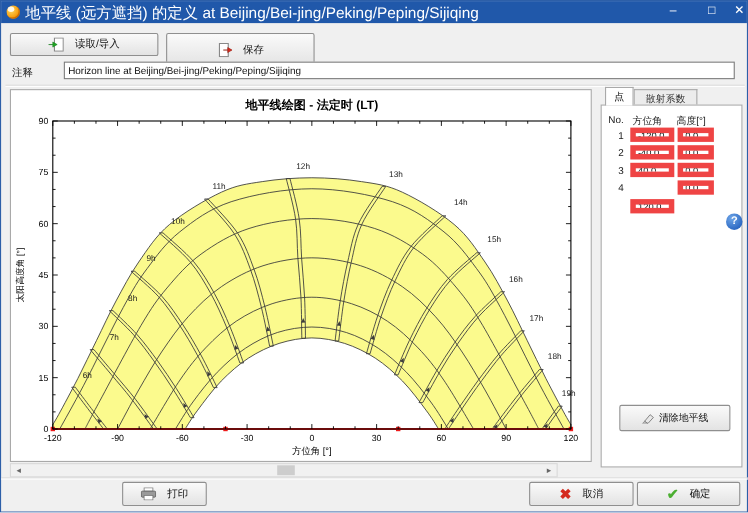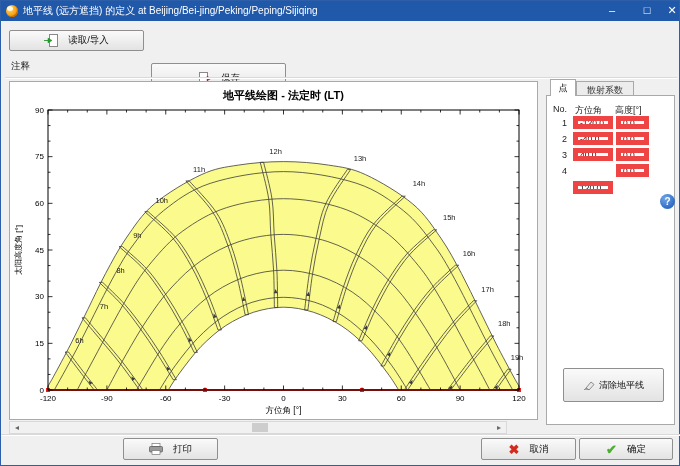--- a/index.html
+++ b/index.html
@@ -4,21 +4,21 @@
 <style>
   html,body{margin:0;padding:0;}
   body{width:680px;height:466px;position:relative;background:#f0f0f0;
        font-family:"Liberation Sans","DejaVu Sans",sans-serif;overflow:hidden;}
   .window{position:absolute;inset:0;border:1px solid #2d5fa8;box-sizing:border-box;background:#f0f0f0;}
   
   .titlebar{position:absolute;left:0;top:0;width:100%;height:20px;background:#2058aa;display:flex;align-items:center;}
   .sun-icon{position:absolute;left:5px;top:4px;width:12px;height:12px;border-radius:50%;
             background:radial-gradient(circle at 35% 35%,#ffd95e,#f59300 70%);box-shadow:inset -1px -1px 0 #c96a00;}
   .sun-icon:after{content:"";position:absolute;left:1px;top:1px;width:6px;height:5px;border-radius:50%;background:rgba(255,255,255,.85);}
-  .title-text{position:absolute;left:22px;top:0;line-height:20px;color:#fff;font-size:10px;white-space:nowrap;}
+  .title-text{position:absolute;left:22px;top:0;line-height:20px;color:#fff;font-size:14px;white-space:nowrap;}
   .win-btn{position:absolute;top:0;width:30px;height:20px;color:#fff;text-align:center;line-height:19px;font-size:11px;}
   
   .btn{position:absolute;display:flex;align-items:center;justify-content:center;gap:10px;
        background:linear-gradient(#fafafa,#e3e3e3);border:1px solid #8f8f8f;border-radius:2px;
        font-size:9.5px;color:#111;box-sizing:border-box;cursor:default;}
   .btn svg{flex:0 0 auto;}
   
   .comment-label{position:absolute;left:10px;top:59px;font-size:9.5px;color:#222;}
   .comment-input{position:absolute;left:57px;top:55px;width:610px;height:16px;border:1px solid #7a7a7a;
        background:#fff;font-size:9px;padding:0 3px;box-sizing:border-box;font-family:inherit;color:#111;}
@@ -58,29 +58,30 @@
     <span class="win-btn" style="left:656px;">✕</span>
   </div>
 
   <button class="btn" style="left:8px;top:29px;width:135px;height:21px;">
     <svg width="14" height="13" viewBox="0 0 14 13">
       <rect x="5.5" y="0.5" width="8" height="12" fill="#fff" stroke="#888"></rect>
       <path d="M0,6.5 L4,6.5 L4,4.2 L8,6.5 L4,8.8 L4,6.5 Z" fill="#1fa826" stroke="#0f7a14" stroke-width="0.5"></path>
     </svg>
     <span>读取/导入</span>
   </button>
-  <button class="btn" style="left:150px;top:29px;width:135px;height:31px;margin-top:33px;">
+  <button class="btn" style="left:150px;top:29px;width:135px;height:31px;">
     <svg width="14" height="13" viewBox="0 0 14 13">
       <rect x="2.5" y="0.5" width="8" height="12" fill="#fff" stroke="#888"></rect>
       <path d="M6,6.5 L10,6.5 L10,4.2 L14,6.5 L10,8.8 L10,6.5 Z" fill="#d42a1e" stroke="#921408" stroke-width="0.5"></path>
     </svg>
     <span>保存</span>
   </button>
 
   <span class="comment-label">注释</span>
+  <input class="comment-input" value="Horizon line at Beijing/Bei-jing/Peking/Peping/Sijiqing" style="">
   <div class="groove"></div>
 
   <div class="chart-panel">
     <svg id="chart-svg" width="527" height="337" viewBox="0 0 527 337">
         <defs>
           <clipPath id="plotclip">
             <rect x="38" y="28" width="471" height="280"></rect>
           </clipPath>
         </defs>
         <g clip-path="url(#plotclip)">
@@ -279,30 +280,30 @@
   <span class="row-no" style="left:552px;top:149px;">3</span>
   <input class="cell-input" style="left: 572px; top: 147px; width: 40px;" value="40.0">
   <input class="cell-input" style="left: 615px; top: 147px; width: 33px;" value="0.0">
 
   <span class="row-no" style="left:552px;top:165px;">4</span>
   <input class="cell-input" style="left: 572px; top: 180px; width: 40px;" value="120.0">
   <input class="cell-input" style="left: 615px; top: 163px; width: 33px;" value="0.0">
 
   <div class="help-icon">?</div>
 
-  <button class="btn" style="left:562px;top:367px;width:101px;height:34px;font-size:9px;gap:4px;">
+  <button class="btn" style="left:562px;top:367px;width:101px;height:24px;font-size:9px;gap:4px;">
     <svg width="12" height="10" viewBox="0 0 12 10">
       <path d="M3,8 L8,2 L11,4.5 L6,10 Z" fill="#e8e8e8" stroke="#666" stroke-width="0.7"></path>
       <path d="M3,8 L6,10 L1,10 Z" fill="#bbb" stroke="#666" stroke-width="0.5"></path>
     </svg>
     <span>清除地平线</span>
   </button>
 
   <div class="footer-groove"></div>
-  <button class="btn" style="left:122px;top:437px;width:95px;height:22px;justify-content:center;">
+  <button class="btn" style="left:110px;top:437px;width:77px;height:22px;justify-content:center;">
     <svg width="14" height="12" viewBox="0 0 14 12">
       <rect x="3" y="0.5" width="8" height="3" fill="#fff" stroke="#777" stroke-width="0.7"></rect>
       <rect x="0.5" y="3.5" width="13" height="5.5" rx="1" fill="#9a9a9a" stroke="#555" stroke-width="0.7"></rect>
       <rect x="3" y="7.5" width="8" height="4" fill="#fff" stroke="#777" stroke-width="0.7"></rect>
     </svg>
     <span>打印</span>
   </button>
   <button class="btn" style="left:480px;top:437px;width:95px;height:22px;">
     <span class="x-glyph">✖</span>
     <span>取消</span>

